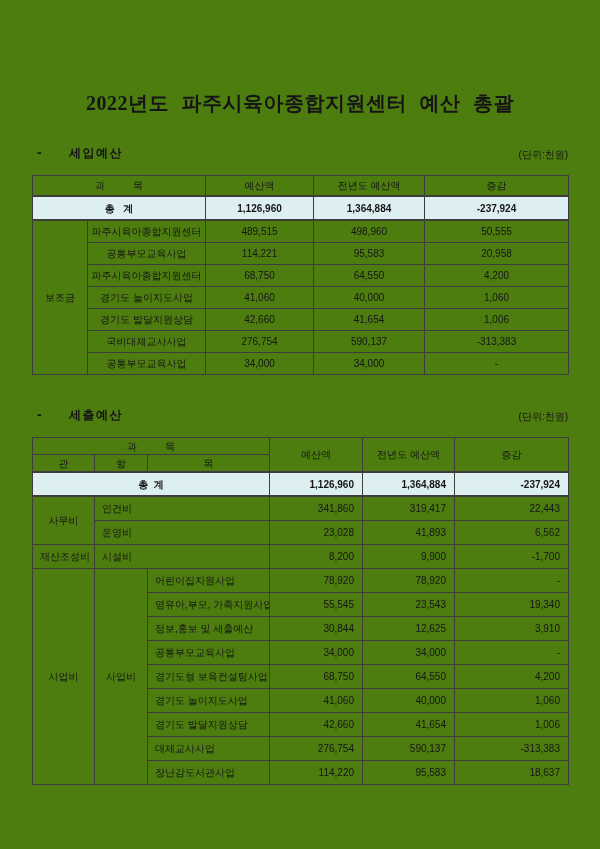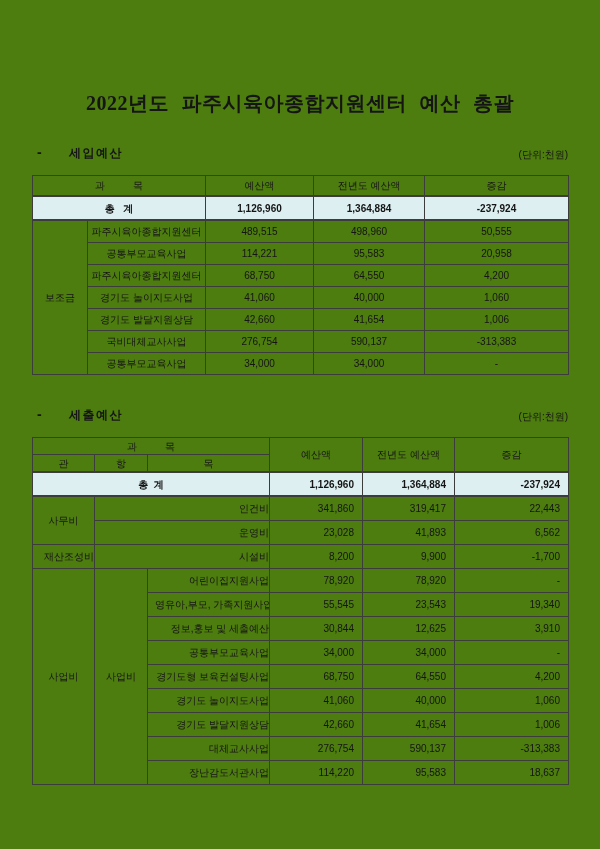--- a/index.html
+++ b/index.html
@@ -47,21 +47,21 @@
   .pre{white-space:pre;}
   .t1 td{height:21px;}
   .t1 tr.hdr td{height:19px;}
   tr.total td{
     background:var(--total-row-bg);font-weight:bold;height:22px;
     border-top:2px solid var(--border-color);
     border-bottom:2px solid var(--border-color);
   }
   .t2 tr.hdr td{height:16px;}
   .t2 td{height:23px;}
-  .t2 td.name{text-align:right;padding-left:7px;}
+  .t2 td.name{text-align:left;padding-left:7px;}
   .t2 td.num{text-align:right;padding-right:8px;}
   .t2 tr.total td.num{padding-right:8px;}
 </style>
 </head>
 <body>
 
 <div class="page">
 
   <h1 class="title">2022년도 파주시육아종합지원센터 예산 총괄</h1>
 

